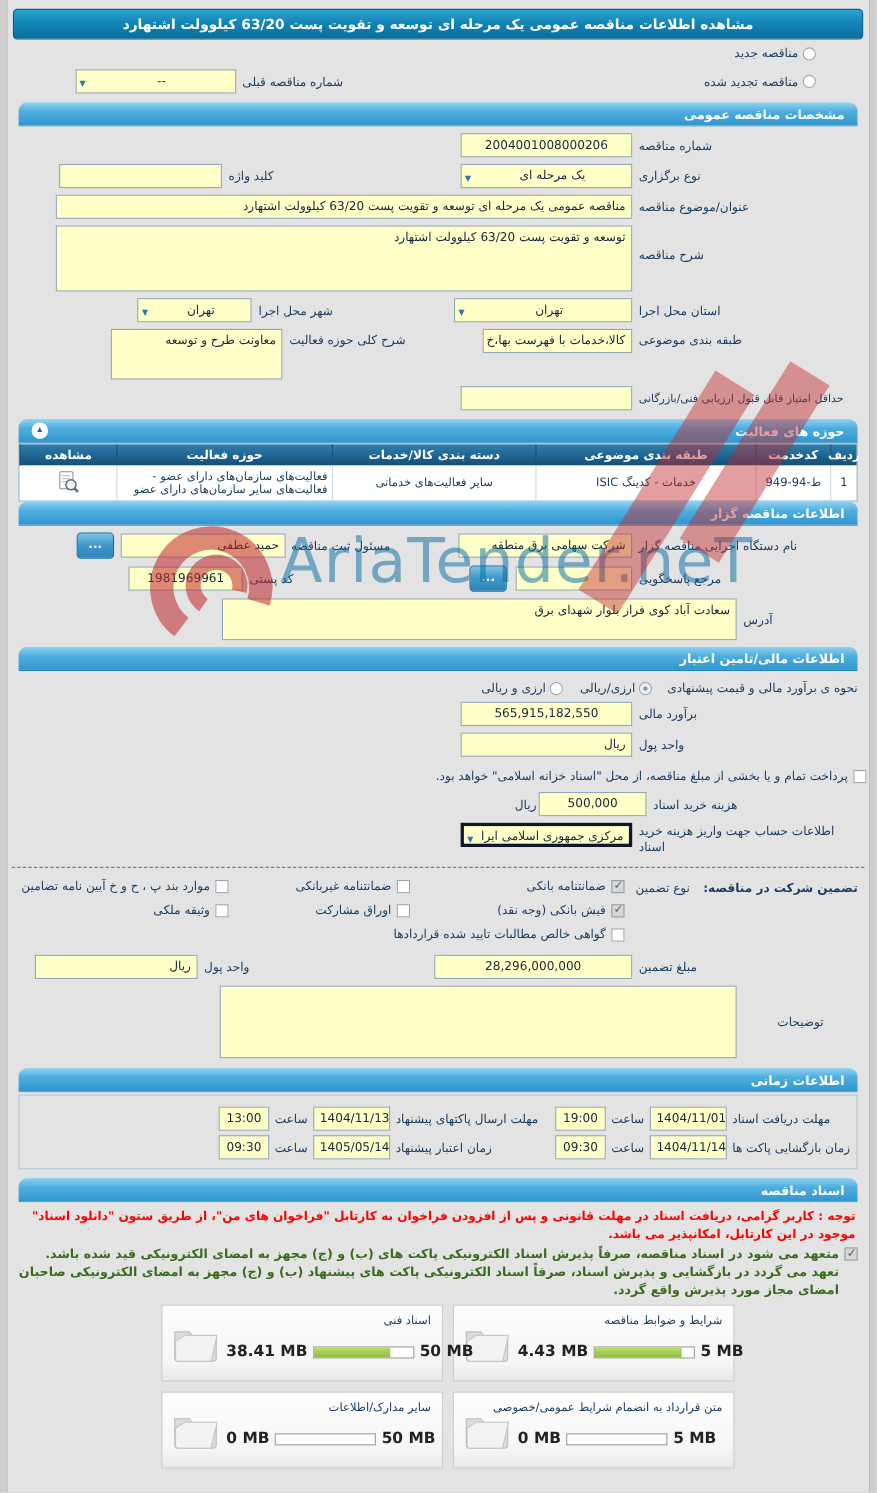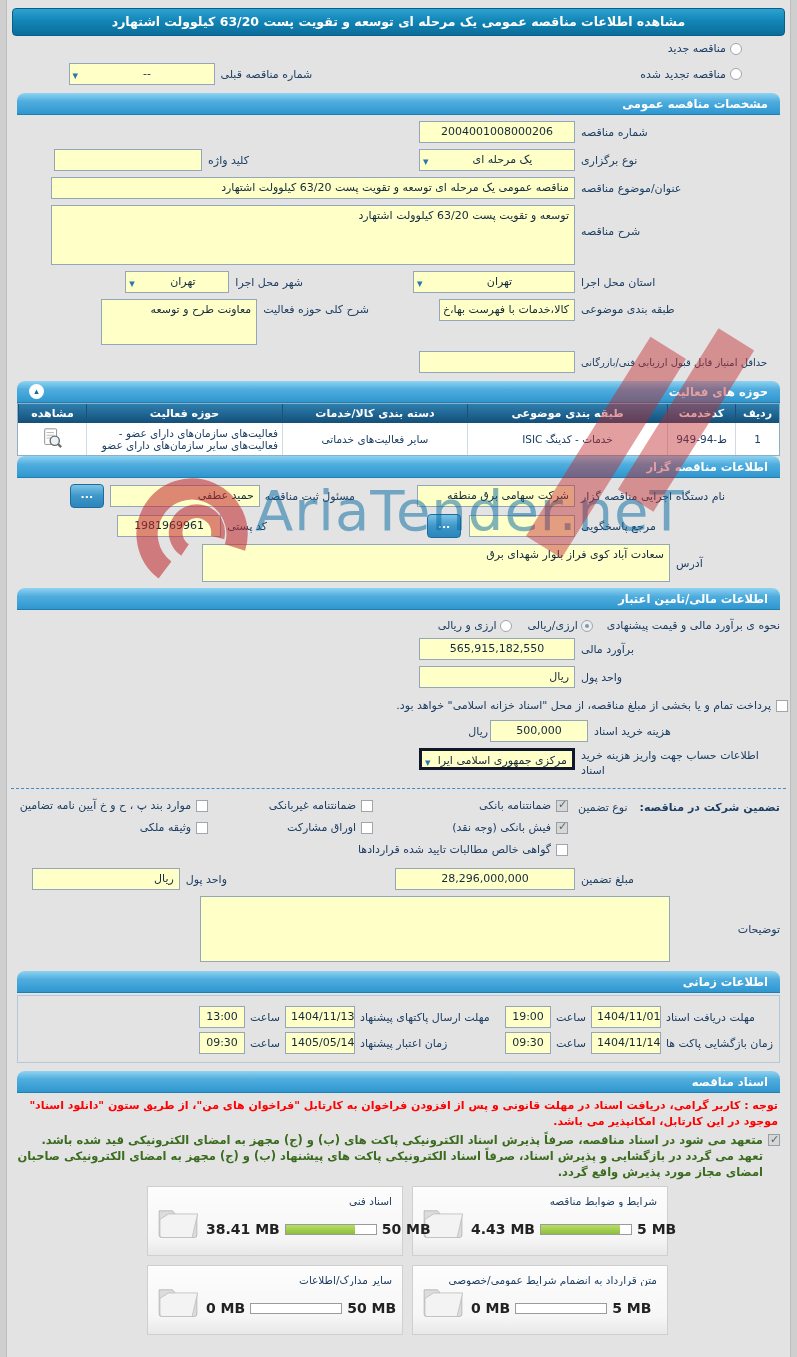--- a/index.html
+++ b/index.html
@@ -54,21 +54,21 @@
 
   
   .tbl { margin:0 10px; background:#fff; border:1px solid #8fb0c4; font-size:10.5px; color:#1c3e63; }
   .trow { display:flex; align-items:stretch; }
   .trow.h { background:linear-gradient(180deg,#2f7fae 0%,#1d628f 60%,#144f78 100%);
     color:#fff; font-weight:bold; font-size:11px; }
   .tc { padding:3px 4px; display:flex; align-items:center; justify-content:center;
     text-align:center; border-left:1px solid #d0dae2; }
   .trow.h .tc { border-left:1px solid #19537c; }
   .tc:last-child { border-left:none; }
-  .c1{width:44px;flex:none}.c2{width:68px;flex:none}.c3{width:200px;flex:none}
+  .c1{width:24px;flex:none}.c2{width:68px;flex:none}.c3{width:200px;flex:none}
   .c4{width:185px;flex:none}.c5{width:196px;flex:none}.c6{flex:1}
 
   .dashed { border-top:1px dashed #3f8cc9; margin:10px 4px 0; }
 
   
   .ggrid { display:grid; grid-template-columns:195px 165px 245px; row-gap:9px; align-items:center; }
   .gcell { display:flex; align-items:center; gap:5px; }
   .gspan { grid-column:1 / span 2; }
 
   
@@ -308,21 +308,21 @@
 
   <div class="frow" style="margin-top:12px">
     <span class="lbl lblcol">مبلغ تضمین</span>
     <div class="fld num" style="width:180px">28,296,000,000</div>
     <span class="spacer" style="width:168px"></span>
     <span class="lbl" style="margin-left:6px">واحد پول</span>
     <div class="fld" style="width:148px;text-align:right">ریال</div>
   </div>
 
   <div class="frow" style="align-items:center">
-    <span class="lbl" style="flex:none;width:110px;text-align:right;padding-left:6px">توضیحات</span>
+    <span class="lbl" style="flex:none;width:110px;text-align:center;padding-left:6px">توضیحات</span>
     <div class="fld ta" style="width:470px;height:66px"></div>
   </div>
 
   <div class="bar" style="margin-top:9px">
     <span>اطلاعات زمانی</span>
   </div>
   <div class="tbox">
     <div class="trw">
       <span class="lbl" style="flex:none;width:112px;text-align:left;padding-left:5px">مهلت دریافت اسناد</span>
       <div class="fld num" style="width:70px">1404/11/01</div>

